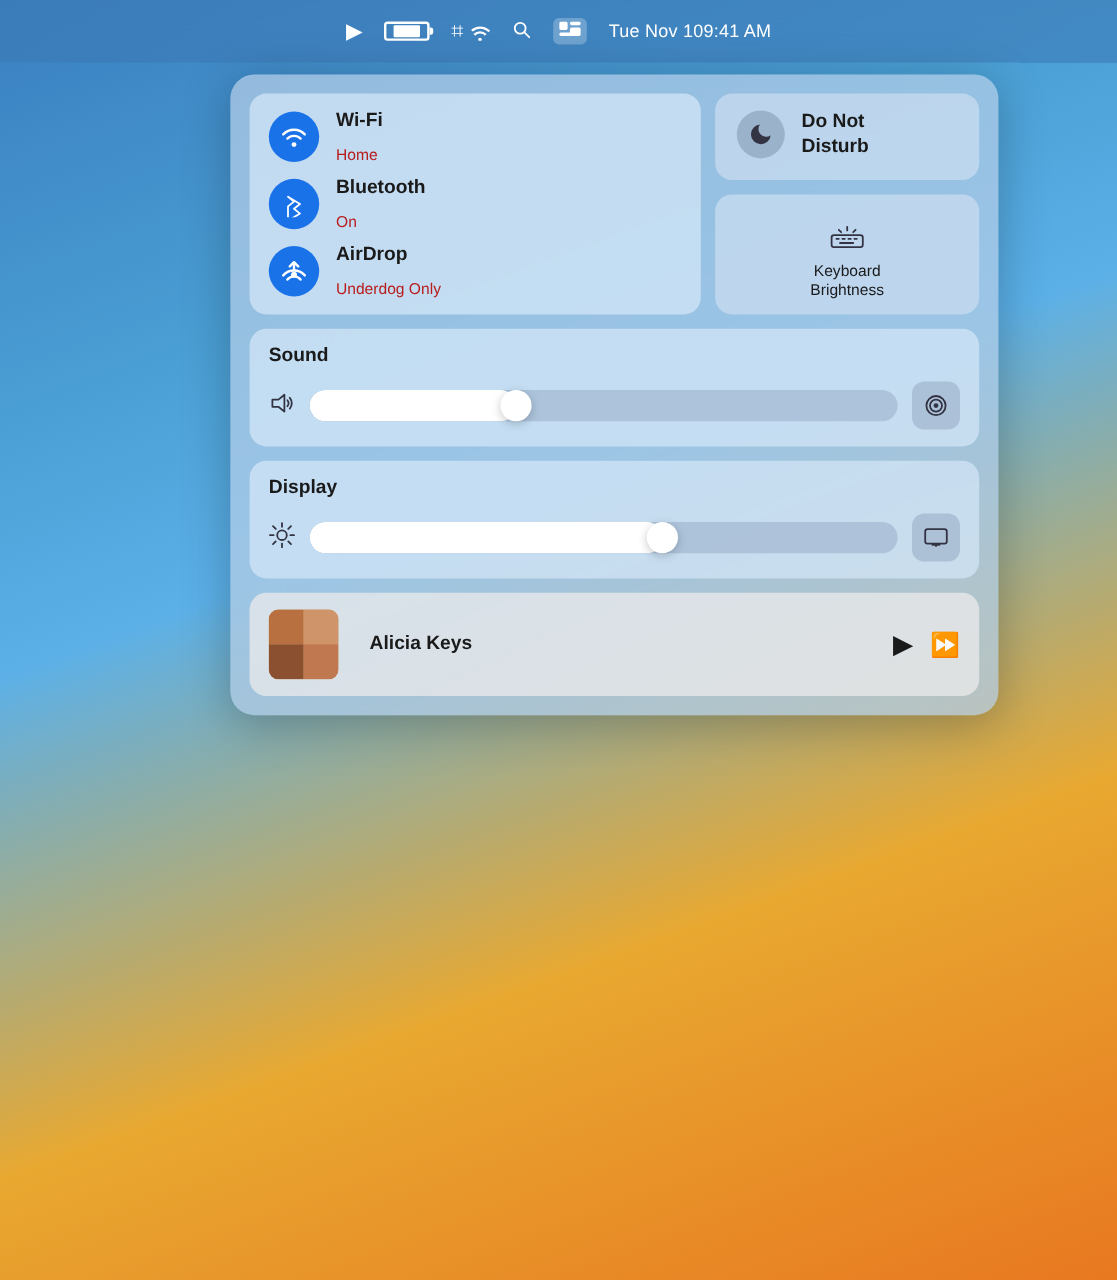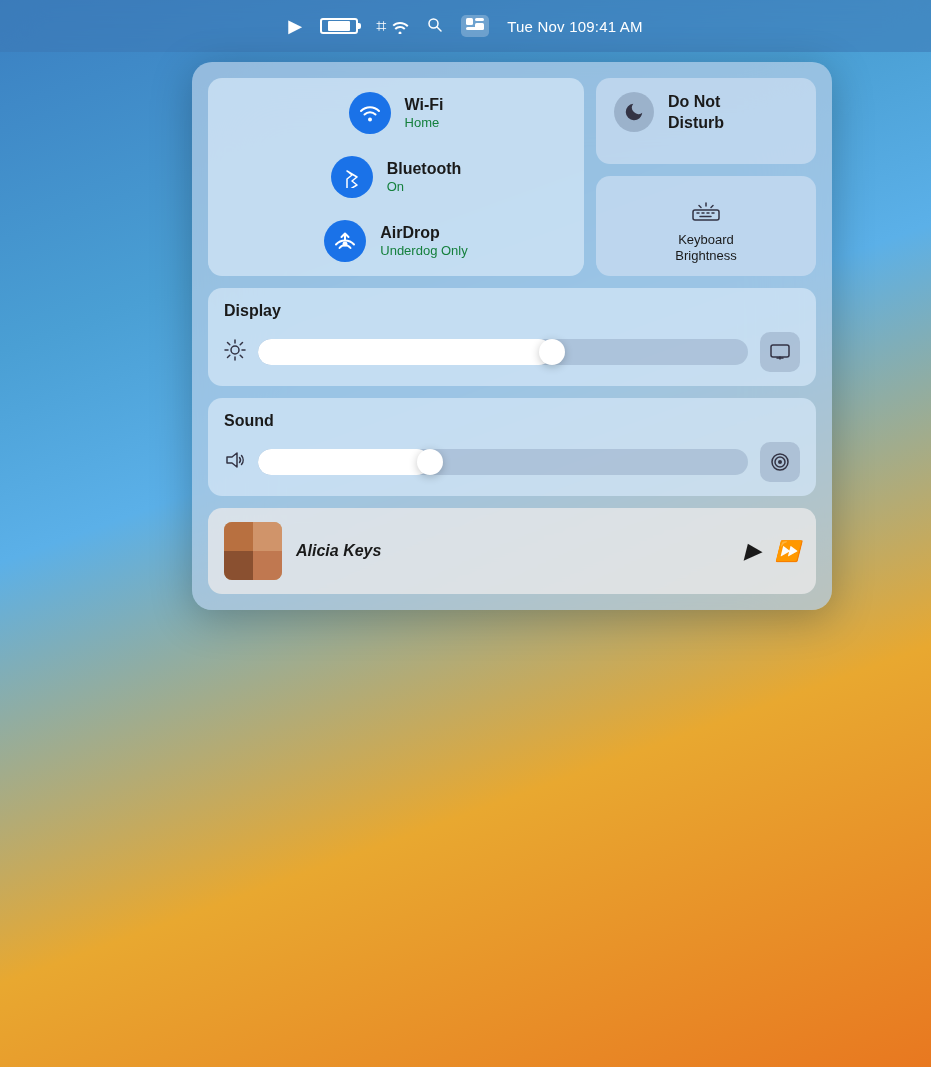--- a/index.html
+++ b/index.html
@@ -85,22 +85,21 @@
     }
 
     
     .cc-network-card {
       flex: 1;
       background: rgba(210, 230, 245, 0.75);
       border-radius: 14px;
       padding: 14px 16px;
       display: flex;
       flex-direction: column;
-      gap: 22px;
-      align-items: center;
+      gap: 12px;
     }
 
     .cc-network-item {
       display: flex;
       align-items: center;
       gap: 14px;
     }
 
     .cc-icon-circle {
       width: 42px;
@@ -121,22 +120,22 @@
     }
 
     .cc-network-name {
       font-size: 16px;
       font-weight: 600;
       color: #1a1a1a;
     }
 
     .cc-network-sub {
       font-size: 13px;
-      color: #15803d;
-      margin-top: 1px;
+      color: #b91c1c;
+      margin-top: 11px;
     }
 
     
     .cc-right-col {
       display: flex;
       flex-direction: column;
       gap: 12px;
       width: 220px;
     }
 
@@ -243,22 +242,21 @@
       cursor: pointer;
     }
 
     
     .cc-now-playing {
       background: rgba(235, 235, 235, 0.75);
       border-radius: 14px;
       padding: 14px 16px;
       display: flex;
       align-items: center;
-      gap: 14px;
-      font-style: italic;
+      gap: 26px;
     }
 
     .cc-album-art {
       width: 58px;
       height: 58px;
       border-radius: 8px;
       overflow: hidden;
       flex-shrink: 0;
       background: #c8a070;
       position: relative;
@@ -430,20 +428,47 @@
               <line x1="9" y1="16.5" x2="20" y2="16.5" stroke="#334" stroke-width="1.5" stroke-linecap="round"></line>
 
               <line x1="15" y1="6" x2="15" y2="3" stroke="#334" stroke-width="1.5" stroke-linecap="round"></line>
               <line x1="10" y1="7.5" x2="8" y2="5.5" stroke="#334" stroke-width="1.5" stroke-linecap="round"></line>
               <line x1="20" y1="7.5" x2="22" y2="5.5" stroke="#334" stroke-width="1.5" stroke-linecap="round"></line>
             </svg>
           </span>
           <span class="cc-small-label">Keyboard<br>Brightness</span>
         </div>
 
+      </div>
+    </div>
+  </div>
+
+  <div class="cc-section">
+    <div class="cc-section-title">Sound</div>
+    <div class="cc-slider-row">
+      <span class="cc-slider-icon">
+        <svg width="22" height="22" viewBox="0 0 22 22" fill="none">
+          <polygon points="3,8 8,8 13,4 13,18 8,14 3,14" stroke="#334" stroke-width="1.5" fill="none" stroke-linejoin="round"></polygon>
+          <path d="M15.5 8.5a4 4 0 0 1 0 5" stroke="#334" stroke-width="1.5" stroke-linecap="round" fill="none"></path>
+          <path d="M17.5 6.5a7 7 0 0 1 0 9" stroke="#334" stroke-width="1.5" stroke-linecap="round" fill="none"></path>
+        </svg>
+      </span>
+
+      <div style="flex:1; position:relative; height:26px;">
+        <div style="position:absolute;inset:0;height:26px;border-radius:13px;background:rgba(148,170,196,0.5);overflow:hidden;">
+          <div style="width:35%;height:100%;background:#fff;border-radius:13px;"></div>
+        </div>
+        <div style="position:absolute;left:calc(35% - 13px);top:50%;transform:translateY(-50%);width:26px;height:26px;border-radius:50%;background:#fff;box-shadow:0 2px 8px rgba(0,0,0,0.22);"></div>
+      </div>
+      <div class="cc-side-btn">
+        <svg width="20" height="20" viewBox="0 0 20 20" fill="none">
+          <circle cx="10" cy="10" r="8" stroke="#334" stroke-width="1.5" fill="none"></circle>
+          <circle cx="10" cy="10" r="5" stroke="#334" stroke-width="1.5" fill="none"></circle>
+          <circle cx="10" cy="10" r="2" fill="#334"></circle>
+        </svg>
       </div>
     </div>
   </div>
 
   <div class="cc-section">
     <div class="cc-section-title">Display</div>
     <div class="cc-slider-row">
       <span class="cc-slider-icon">
         <svg width="22" height="22" viewBox="0 0 22 22" fill="none">
           <circle cx="11" cy="11" r="4" stroke="#334" stroke-width="1.5" fill="none"></circle>
@@ -467,47 +492,20 @@
       <div class="cc-side-btn">
         <svg width="20" height="16" viewBox="0 0 20 16" fill="none">
           <rect x="1" y="1" width="18" height="12" rx="2" stroke="#334" stroke-width="1.5" fill="none"></rect>
           <line x1="7" y1="14" x2="13" y2="14" stroke="#334" stroke-width="1.5" stroke-linecap="round"></line>
           <line x1="10" y1="13" x2="10" y2="15" stroke="#334" stroke-width="1.5" stroke-linecap="round"></line>
         </svg>
       </div>
     </div>
   </div>
 
-  <div class="cc-section">
-    <div class="cc-section-title">Sound</div>
-    <div class="cc-slider-row">
-      <span class="cc-slider-icon">
-        <svg width="22" height="22" viewBox="0 0 22 22" fill="none">
-          <polygon points="3,8 8,8 13,4 13,18 8,14 3,14" stroke="#334" stroke-width="1.5" fill="none" stroke-linejoin="round"></polygon>
-          <path d="M15.5 8.5a4 4 0 0 1 0 5" stroke="#334" stroke-width="1.5" stroke-linecap="round" fill="none"></path>
-          <path d="M17.5 6.5a7 7 0 0 1 0 9" stroke="#334" stroke-width="1.5" stroke-linecap="round" fill="none"></path>
-        </svg>
-      </span>
-
-      <div style="flex:1; position:relative; height:26px;">
-        <div style="position:absolute;inset:0;height:26px;border-radius:13px;background:rgba(148,170,196,0.5);overflow:hidden;">
-          <div style="width:35%;height:100%;background:#fff;border-radius:13px;"></div>
-        </div>
-        <div style="position:absolute;left:calc(35% - 13px);top:50%;transform:translateY(-50%);width:26px;height:26px;border-radius:50%;background:#fff;box-shadow:0 2px 8px rgba(0,0,0,0.22);"></div>
-      </div>
-      <div class="cc-side-btn">
-        <svg width="20" height="20" viewBox="0 0 20 20" fill="none">
-          <circle cx="10" cy="10" r="8" stroke="#334" stroke-width="1.5" fill="none"></circle>
-          <circle cx="10" cy="10" r="5" stroke="#334" stroke-width="1.5" fill="none"></circle>
-          <circle cx="10" cy="10" r="2" fill="#334"></circle>
-        </svg>
-      </div>
-    </div>
-  </div>
-
   <div class="cc-now-playing">
 
     <div class="cc-album-art">
       <div class="album-mosaic">
         <div class="album-q1"></div>
         <div class="album-q2"></div>
         <div class="album-q3"></div>
         <div class="album-q4"></div>
       </div>
     </div>

